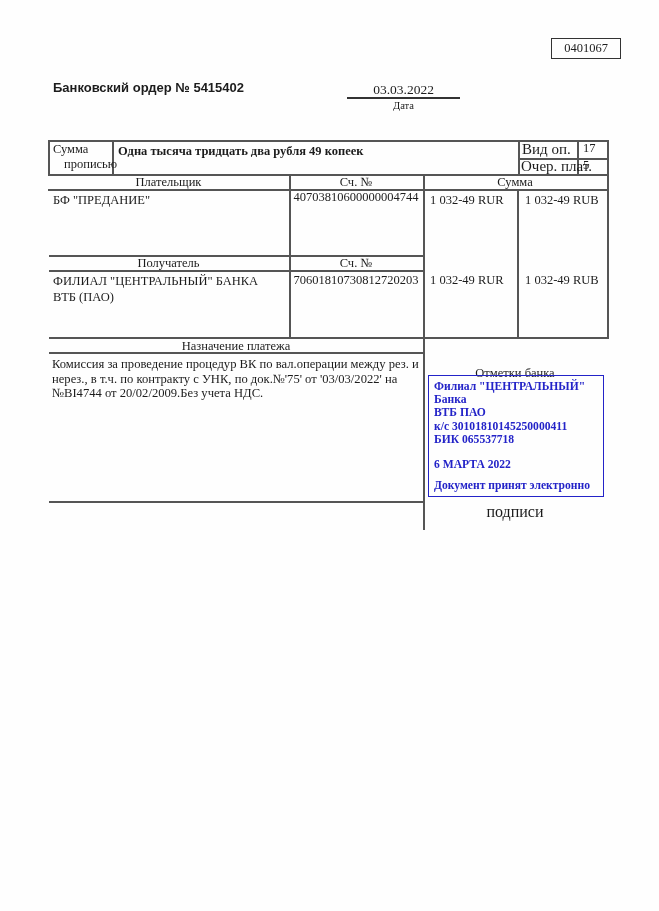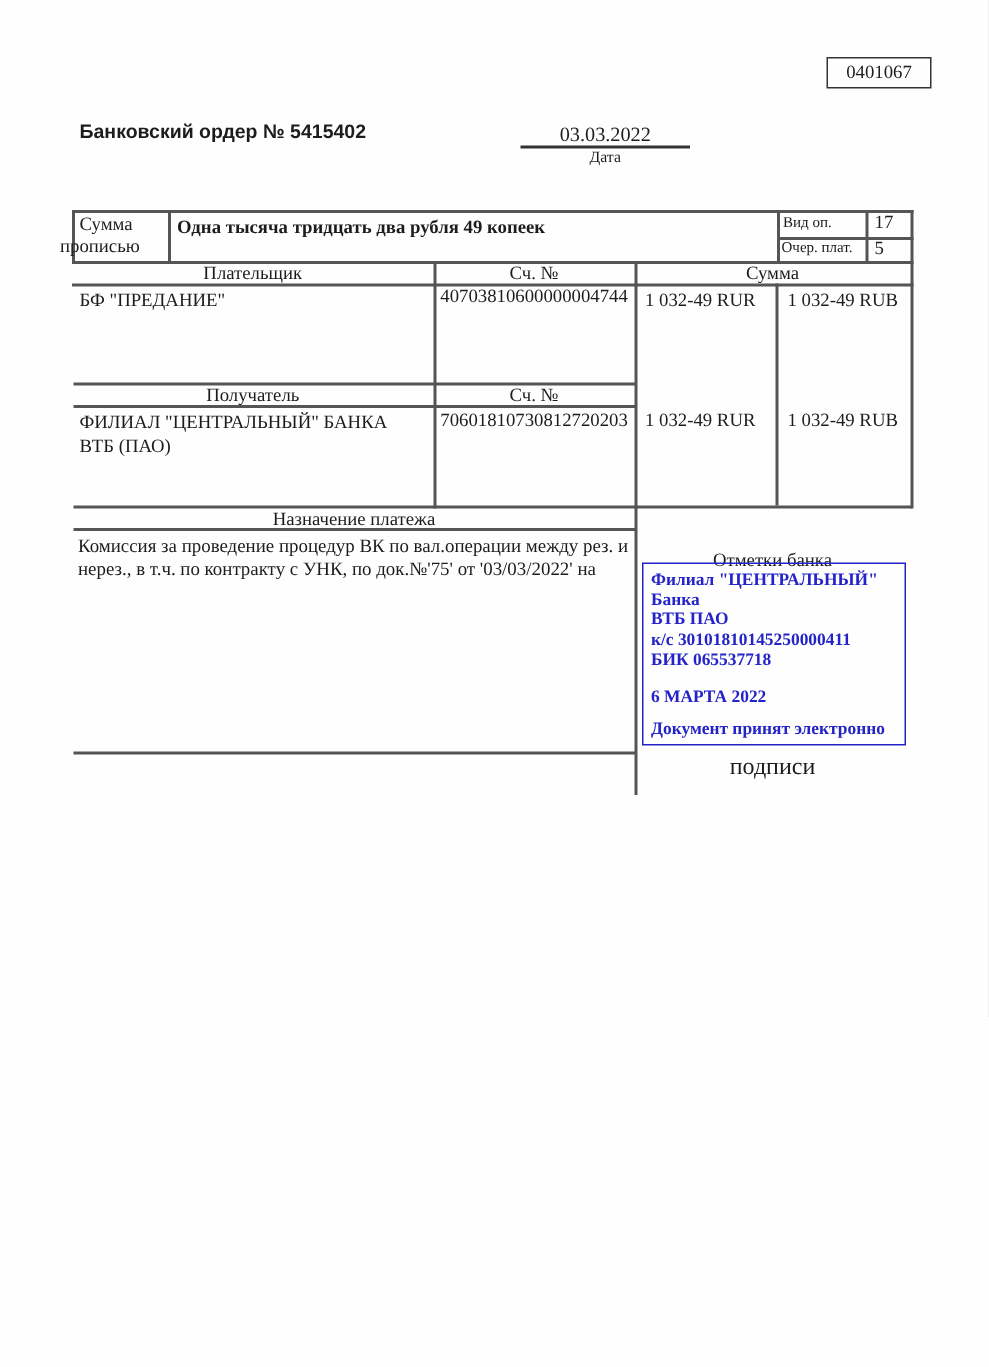--- a/index.html
+++ b/index.html
@@ -7,21 +7,21 @@
     position:relative;width:659px;height:911px;background:#fefefe;
     font-family:"Liberation Serif","DejaVu Serif",serif;color:#1c1c1c;
     overflow:hidden;margin:0 auto;
   }
   .abs{position:absolute;}
   .hline{position:absolute;height:2px;background:#555;}
   .vline{position:absolute;width:2px;background:#555;}
   .serif{font-family:"Liberation Serif","DejaVu Serif",serif;}
   .sans-bold{font-family:"Liberation Sans","DejaVu Sans",sans-serif;font-weight:bold;}
   .t12{font-size:12.5px;line-height:15px;}
-  .t11{font-size:10px;line-height:14px;}
+  .t11{font-size:15px;line-height:14px;}
   .center{text-align:center;}
   .code-box{
     position:absolute;left:551px;top:38px;width:68px;height:19px;
     border:1.5px solid #333;display:flex;align-items:center;justify-content:center;
     font-size:12.5px;
   }
   .purpose-line{font-size:12.6px;line-height:14.6px;white-space:nowrap;}
   .stamp{
     position:absolute;left:428px;top:375px;width:176px;height:122px;
     border:1px solid #2323c8;color:#2323c8;
@@ -59,21 +59,21 @@
   <div class="vline" style="left:48px;top:140px;height:36px;"></div>
   <div class="vline" style="left:112px;top:140px;height:36px;"></div>
   <div class="vline" style="left:518px;top:140px;height:36px;"></div>
   <div class="vline" style="left:577px;top:140px;height:36px;"></div>
   <div class="vline" style="left:607px;top:140px;height:199px;"></div>
   <div class="vline" style="left:289px;top:174px;height:165px;"></div>
   <div class="vline" style="left:423px;top:174px;height:356px;"></div>
   <div class="vline" style="left:517px;top:189px;height:148px;"></div>
 
   <div class="abs serif t12" style="left:53px;top:142px;">Сумма</div>
-  <div class="abs serif t12" style="left:40px;top:157px;text-align:right;">прописью</div>
+  <div class="abs serif t12" style="left:64px;top:157px;text-align:right;">прописью</div>
   <div class="abs serif t12" style="left:118px;top:144px;font-weight:bold;">Одна тысяча тридцать два рубля 49 копеек</div>
 
   <div class="abs serif t11" style="left:522px;top:142px;">Вид оп.</div>
   <div class="abs serif t12" style="left:583px;top:141px;">17</div>
   <div class="abs serif t11" style="left:521px;top:159px;">Очер. плат.</div>
   <div class="abs serif t12" style="left:583px;top:158px;">5</div>
 
   <div class="abs serif t12 center" style="left:48px;top:175px;width:241px;">Плательщик</div>
   <div class="abs serif t12 center" style="left:289px;top:175px;width:134px;">Сч. №</div>
   <div class="abs serif t12 center" style="left:423px;top:175px;width:184px;">Сумма</div>
@@ -88,20 +88,21 @@
 
   <div class="abs serif t12" style="left:53px;top:273px;width:230px;line-height:16px;">ФИЛИАЛ "ЦЕНТРАЛЬНЫЙ" БАНКА ВТБ (ПАО)</div>
   <div class="abs serif t12 center" style="left:291px;top:273px;width:130px;">70601810730812720203</div>
   <div class="abs serif t12" style="left:430px;top:273px;">1 032-49  RUR</div>
   <div class="abs serif t12" style="left:525px;top:273px;">1 032-49  RUB</div>
 
   <div class="abs serif t12 center" style="left:49px;top:339px;width:374px;">Назначение платежа</div>
   <div class="abs" style="left:52px;top:357px;width:375px;">
     <div class="purpose-line">Комиссия за проведение процедур ВК по вал.операции между рез. и</div>
     <div class="purpose-line">нерез., в т.ч. по контракту с УНК, по док.№'75' от '03/03/2022' на</div>
+    <div class="purpose-line">№ВI4744 от 20/02/2009.Без учета НДС.</div>
   </div>
 
   <div class="abs serif t12 center" style="left:423px;top:366px;width:184px;">Отметки банка</div>
 
   <div class="stamp">
     <div>Филиал "ЦЕНТРАЛЬНЫЙ" Банка</div>
     <div>ВТБ ПАО</div>
     <div>к/с 30101810145250000411</div>
     <div>БИК 065537718</div>
     <div class="gap"></div>

